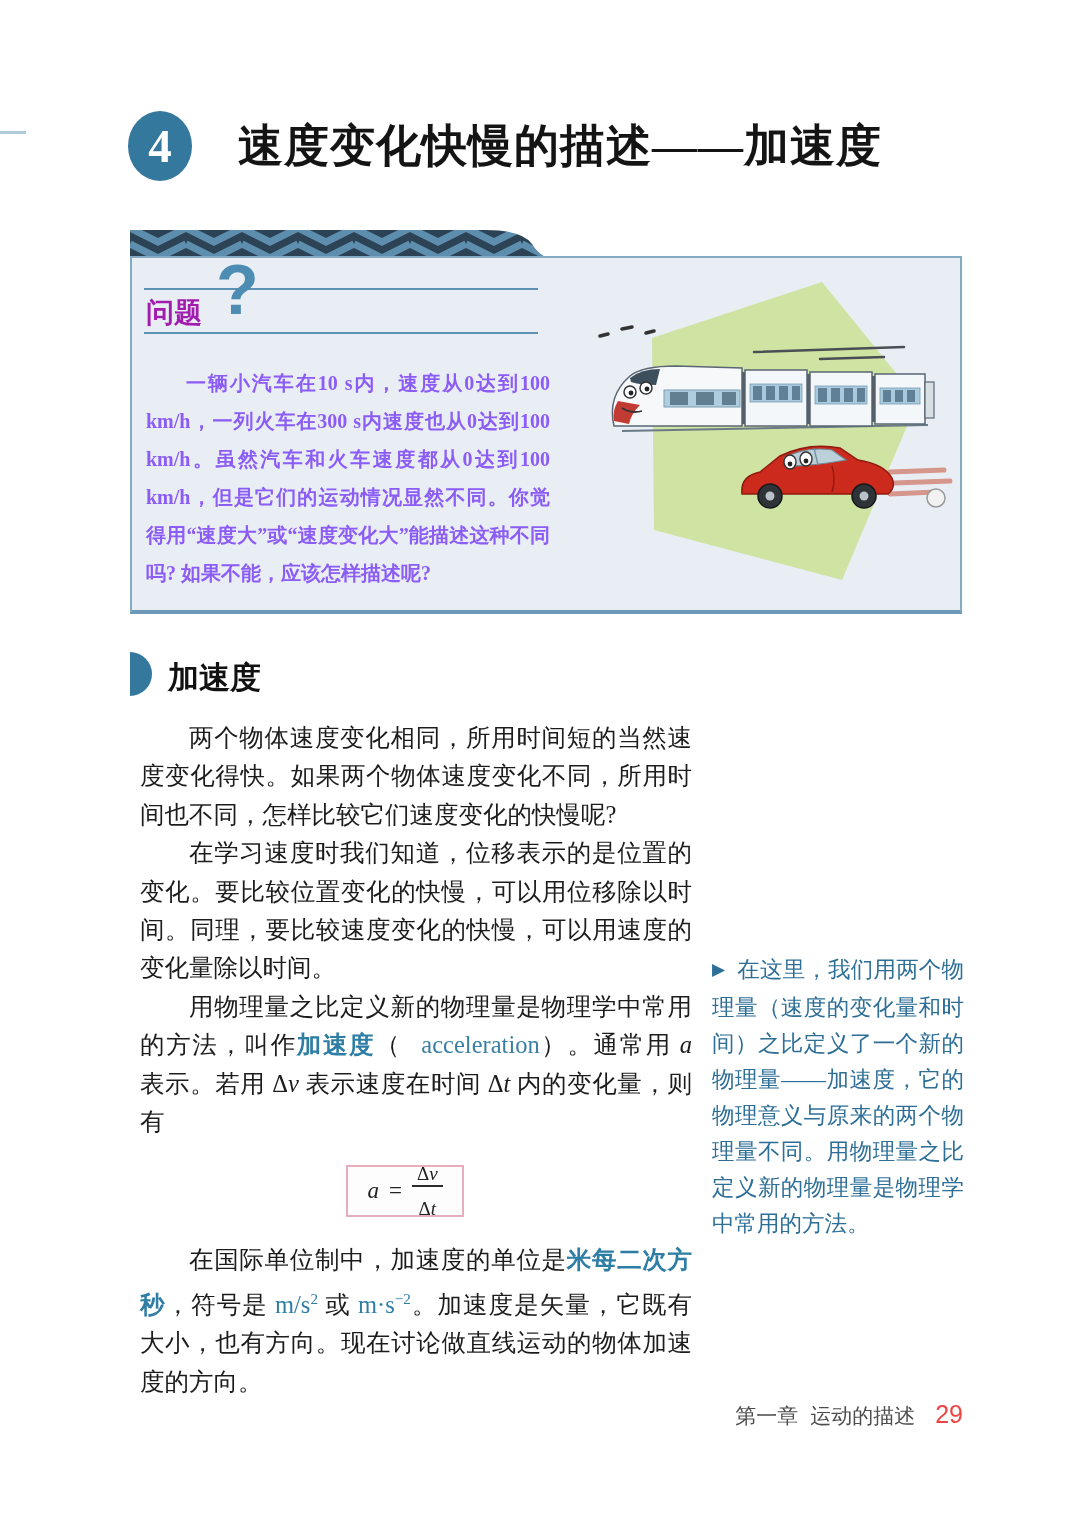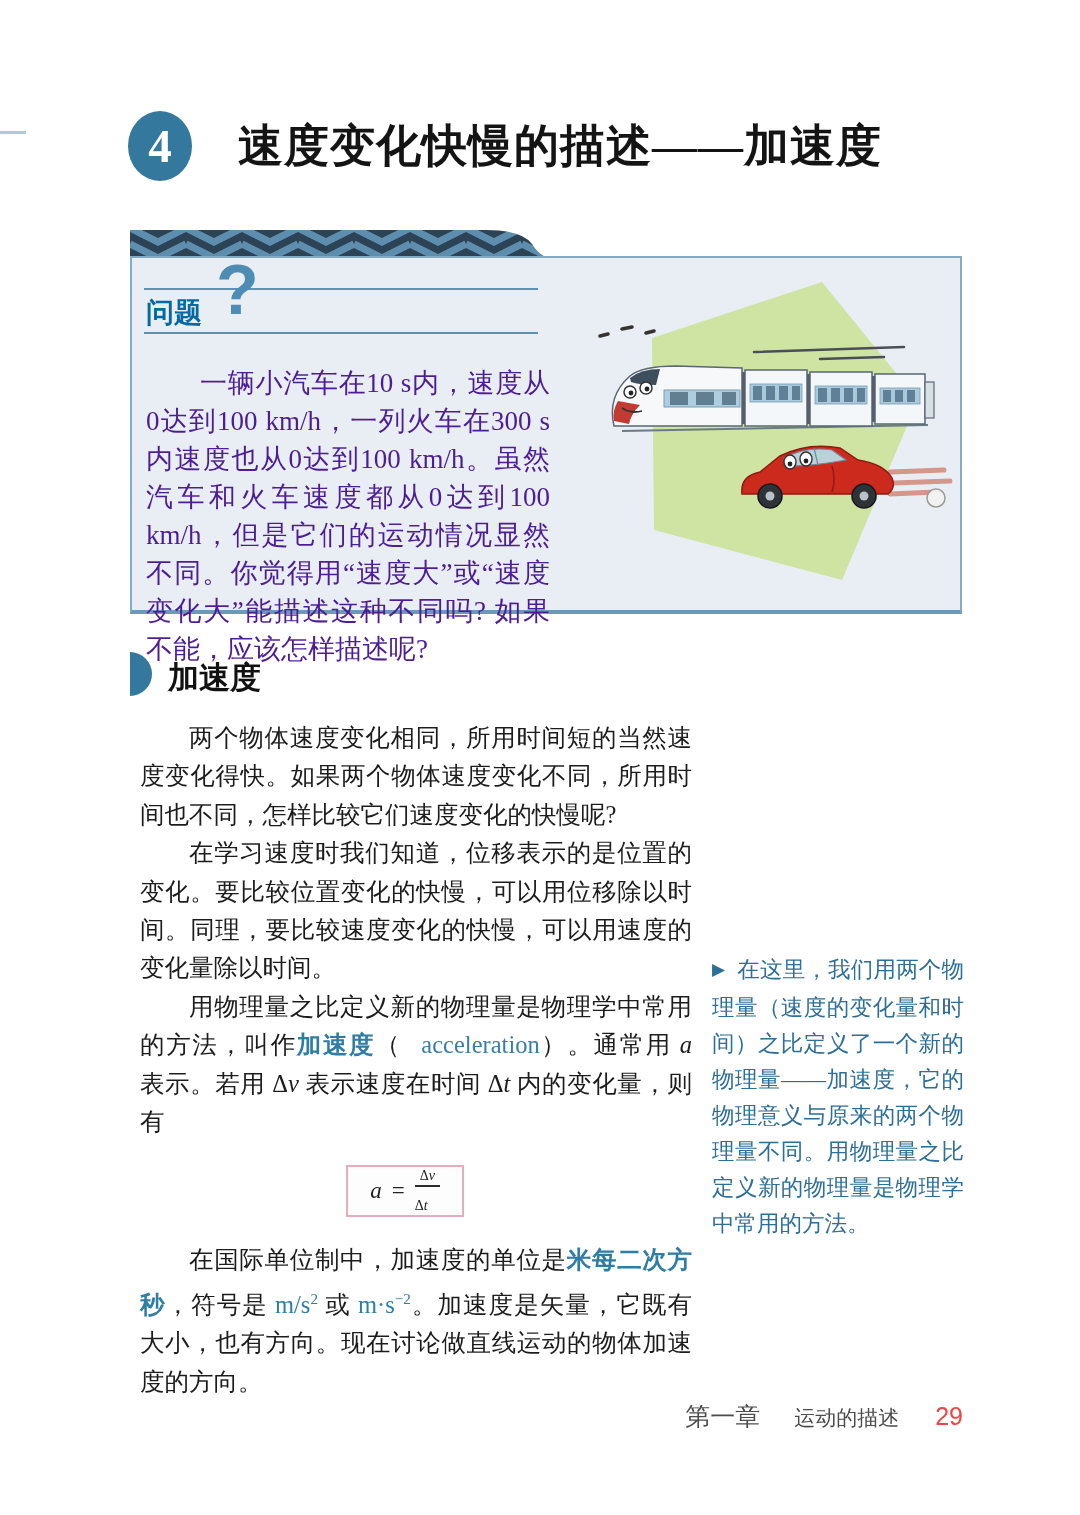--- a/index.html
+++ b/index.html
@@ -22,30 +22,30 @@
   
   .q-panel { position:absolute; left:130px; top:230px; width:832px; height:384px; }
   .q-tab { position:absolute; left:0; top:0; }
   .q-box {
     position:absolute; left:0; top:26px; width:832px; height:358px;
     background:#e9eef4; border:2px solid #84aac4; border-bottom:4px solid #6d99b9;
   }
   .q-line1 { position:absolute; left:12px; top:30px; width:394px; height:2px; background:#5d92b5; }
   .q-line2 { position:absolute; left:12px; top:74px; width:394px; height:2px; background:#5d92b5; }
   .q-label {
-    position:absolute; left:14px; top:36px; font-size:28px; font-weight:bold; color:#0369a1;
+    position:absolute; left:14px; top:36px; font-size:28px; font-weight:bold; color:#a21caf;
     font-family:"Liberation Sans","DejaVu Sans",sans-serif;
   }
   .q-mark {
     position:absolute; left:84px; top:-8px; font-size:70px; font-weight:bold; color:#4d8cb3;
     font-family:"Liberation Sans","DejaVu Sans",sans-serif;
   }
   .q-text {
-    position:absolute; left:14px; top:106px; width:404px; font-size:27px; line-height:38px;
-    text-align:justify; text-indent:2em; color:#4c1d95;
+    position:absolute; left:14px; top:106px; width:404px; font-size:20px; line-height:38px;
+    text-align:justify; text-indent:2em; color:#8b5cf6;font-weight:bold;
   }
   .q-illo { position:absolute; left:452px; top:20px; }
   
   .half-disc { position:absolute; left:130px; top:652px; width:22px; height:44px; background:#35789e;
     border-radius:0 22px 22px 0; }
   .sec-heading {
     position:absolute; left:168px; top:657px; font-size:31px; font-weight:bold; color:#111;
     font-family:"Liberation Sans","DejaVu Sans",sans-serif;
   }
   
@@ -54,36 +54,36 @@
   .term-cn { color:#2e7da4; font-weight:bold; font-family:"Liberation Sans","DejaVu Sans",sans-serif; }
   .term-en { color:#3a7fa3;margin-left:20px; }
   .blue-unit { color:#2e7da4; }
   .mvar { font-style:italic; }
   sup { font-size:0.62em; }
   .formula-box {
     display:flex; align-items:center; justify-content:center; gap:10px;
     width:118px; height:52px; margin:24px 0 24px 206px;
     background:#fdfdfd; border:2px solid #e6aebd; font-size:23px; color:#222;
   }
-  .frac { display:inline-flex; flex-direction:column; line-height:1.15; font-size:14px; }
+  .frac { display:inline-flex; flex-direction:column; align-items:center; line-height:1.15; font-size:19px; }
   .frac .num { padding:0 5px 1px; border-bottom:2px solid #2b2b2b; }
   .frac .den { padding-top:11px; }
   
   .side-note {
     position:absolute; left:712px; top:952px; width:252px; font-size:22.5px; line-height:36px;
     color:#2e6f98; text-align:justify;
   }
   .side-note .marker { font-size:17px; position:relative; top:-2px; margin-right:12px; }
   
   .footer {
     position:absolute; right:117px; top:1400px; display:flex; align-items:baseline; gap:0;
     font-family:"Liberation Sans","DejaVu Sans",sans-serif; color:#4c4c4c;
   }
-  .footer .chap { font-size:25px; margin-right:34px; }
-  .footer .book { font-size:21px; margin-right:36px; }
+  .footer .chap { font-size:21px; margin-right:12px; }
+  .footer .book { font-size:21px; margin-right:20px; }
   .footer .pnum { font-size:25px; color:#ef4444; }
 </style>
 </head>
 <body>
 
 <div class="page">
 
   <div class="left-tick"></div>
 
   <div class="sec-circle">

